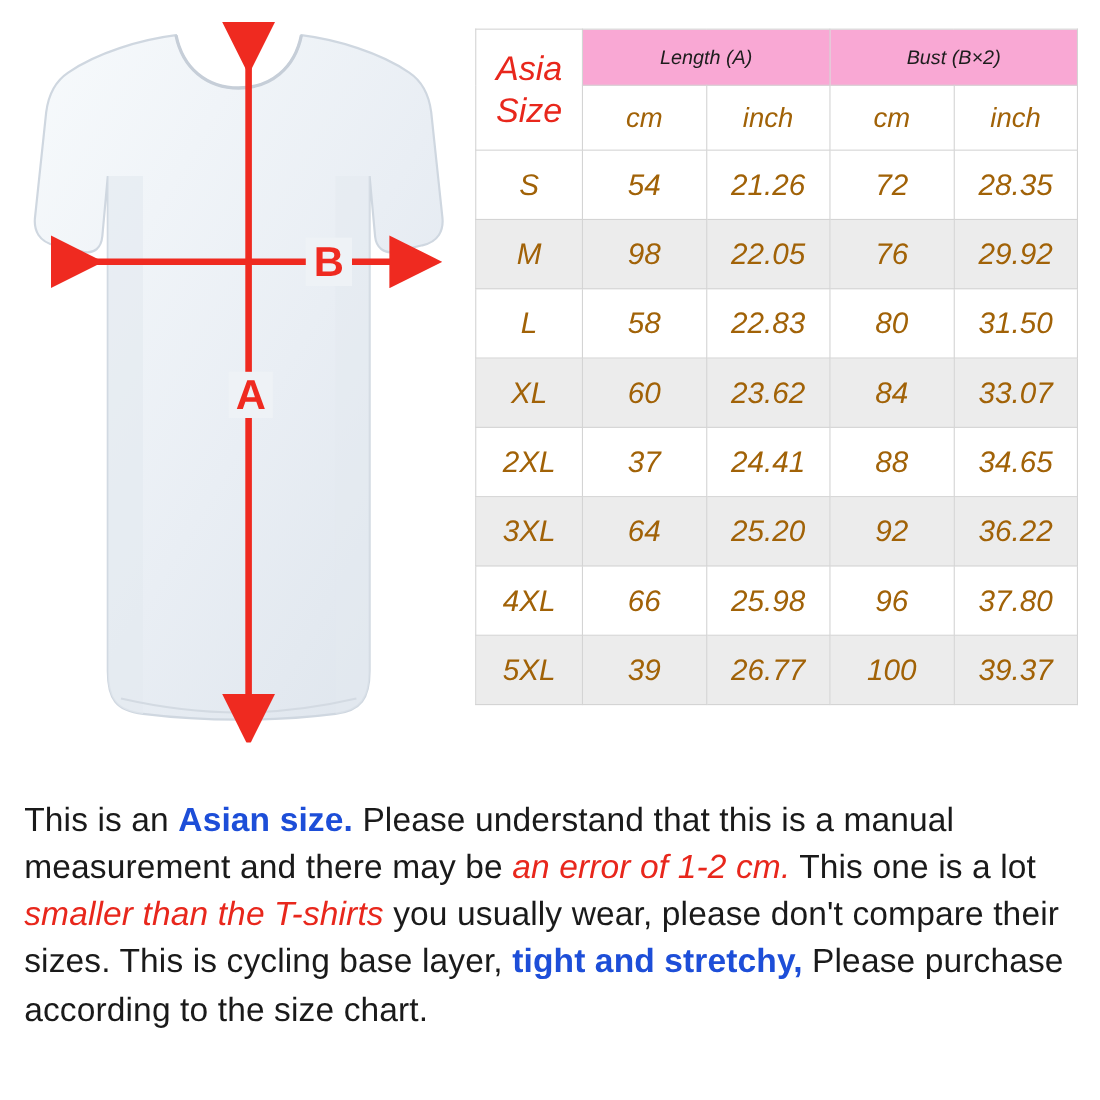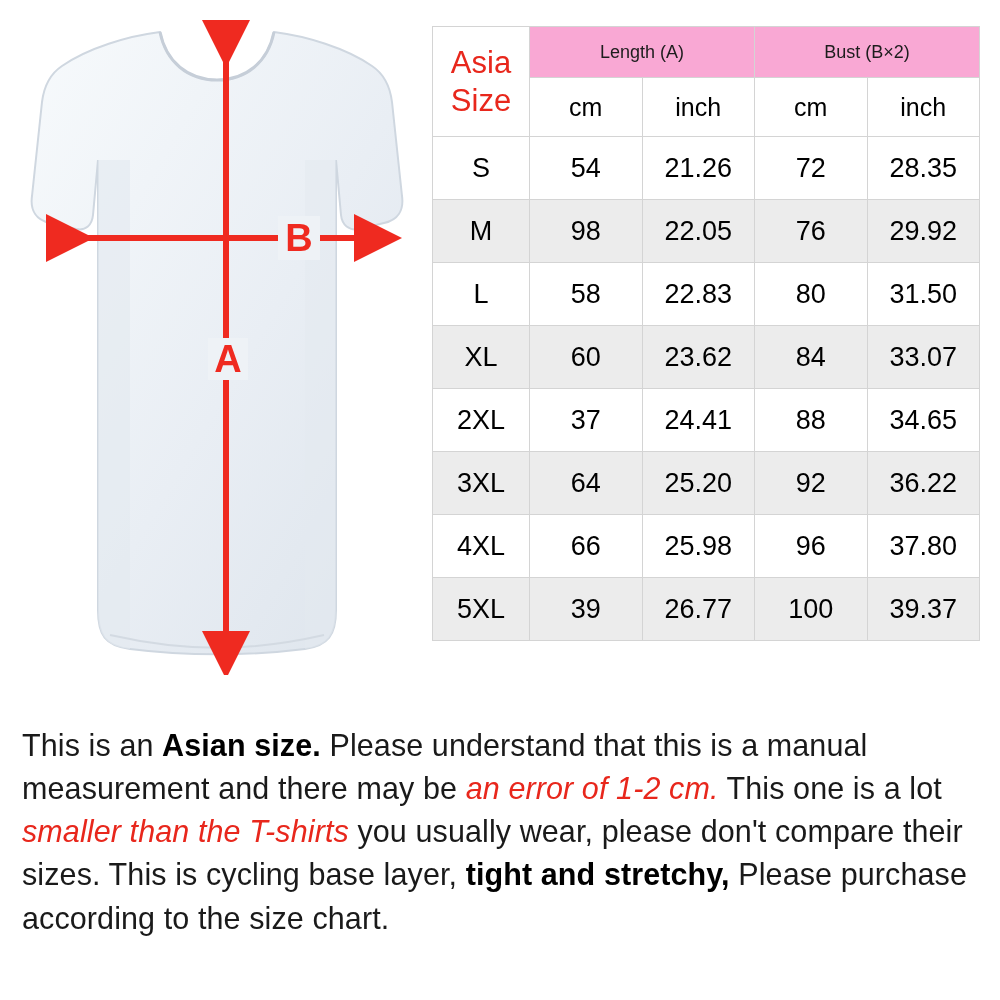--- a/index.html
+++ b/index.html
@@ -37,28 +37,29 @@
   .table-wrap {
     position: absolute;
     left: 432px;
     top: 26px;
     width: 548px;
   }
   table.size-chart {
     border-collapse: collapse;
     width: 548px;
     table-layout: fixed;
+    font-style: italic;
   }
   table.size-chart td,
   table.size-chart th {
     border: 1px solid #d4d4d4;
     text-align: center;
     vertical-align: middle;
     font-weight: normal;
-    color: #000000;
+    color: #a16207;
     padding: 0;
   }
   .hdr-asia {
     width: 96px;
     color: #e8271c !important;
     font-weight: bold;
     font-size: 31px;
     line-height: 1.22;
     background: #ffffff;
   }
@@ -91,21 +92,21 @@
     position: absolute;
     left: 22px;
     top: 693px;
     width: 958px;
     font-size: 30.5px;
     line-height: 1.42;
     color: #1a1a1a;
     letter-spacing: 0.1px;
   }
   .note .red { color: #e8271c; font-style: italic; }
-  .note .red-bold { color: #000000; font-weight: bold; }
+  .note .red-bold { color: #1d4ed8; font-weight: bold; }
 </style>
 </head>
 <body>
 
 <div id="page">
 
   <div class="illustration">
     <svg width="410" height="665" viewBox="0 0 410 665" xmlns="http://www.w3.org/2000/svg">
       <defs>
         <linearGradient id="cloth" x1="0" y1="0" x2="1" y2="1">

